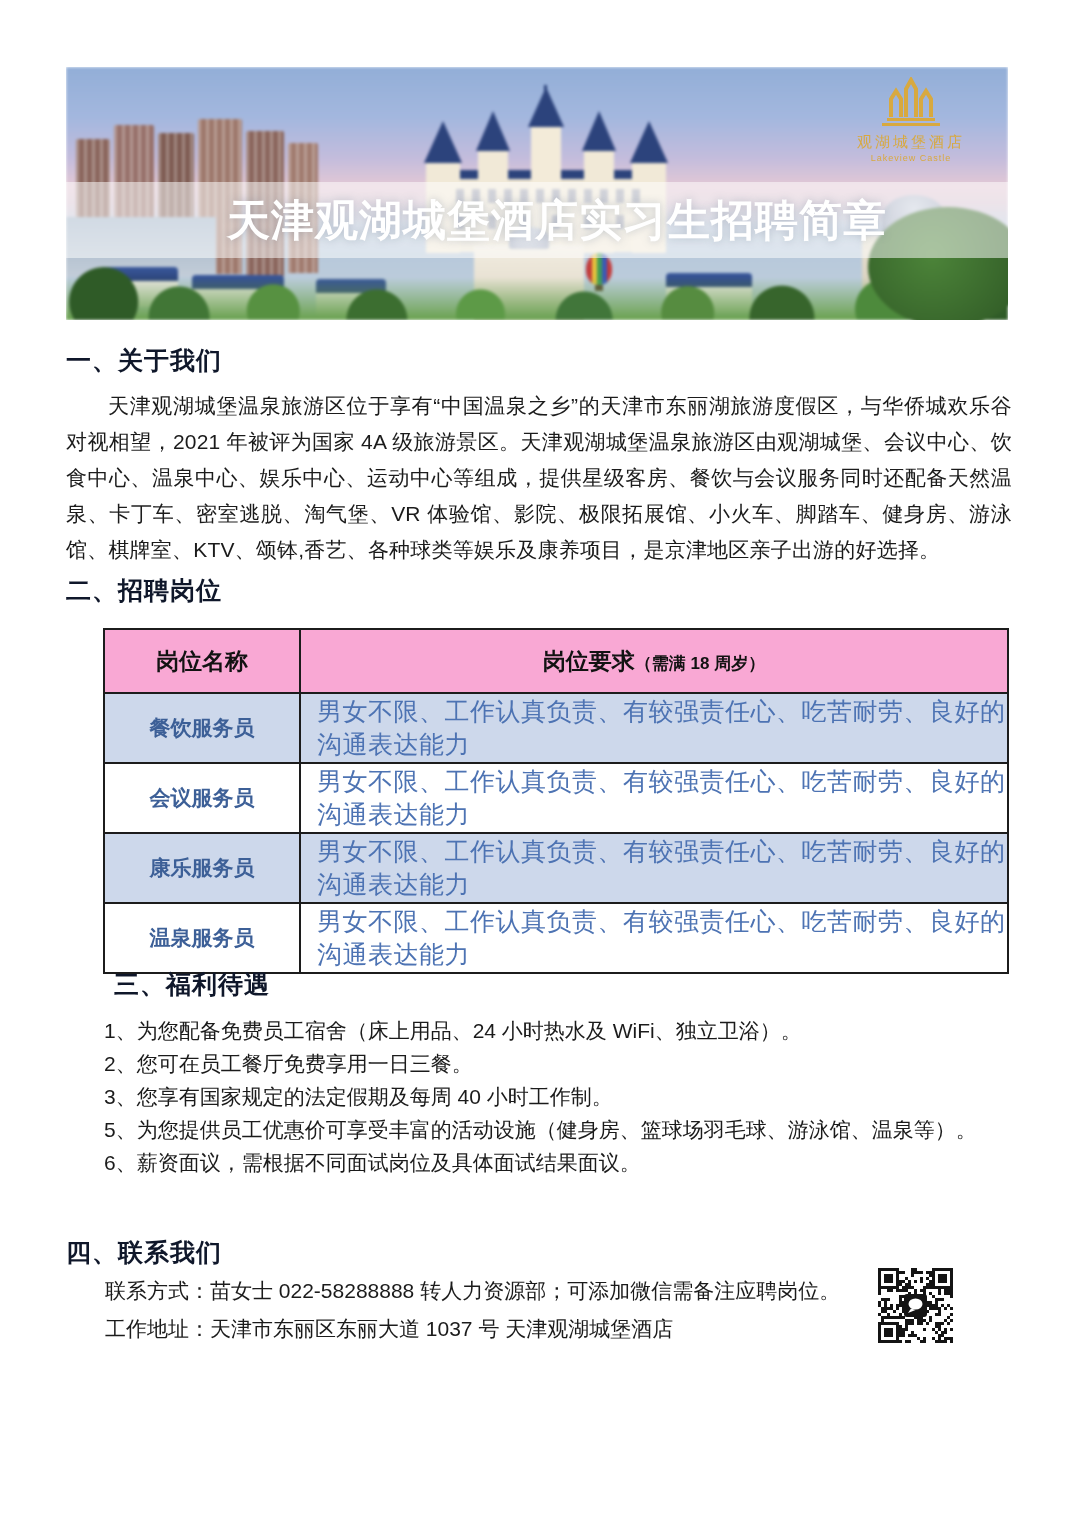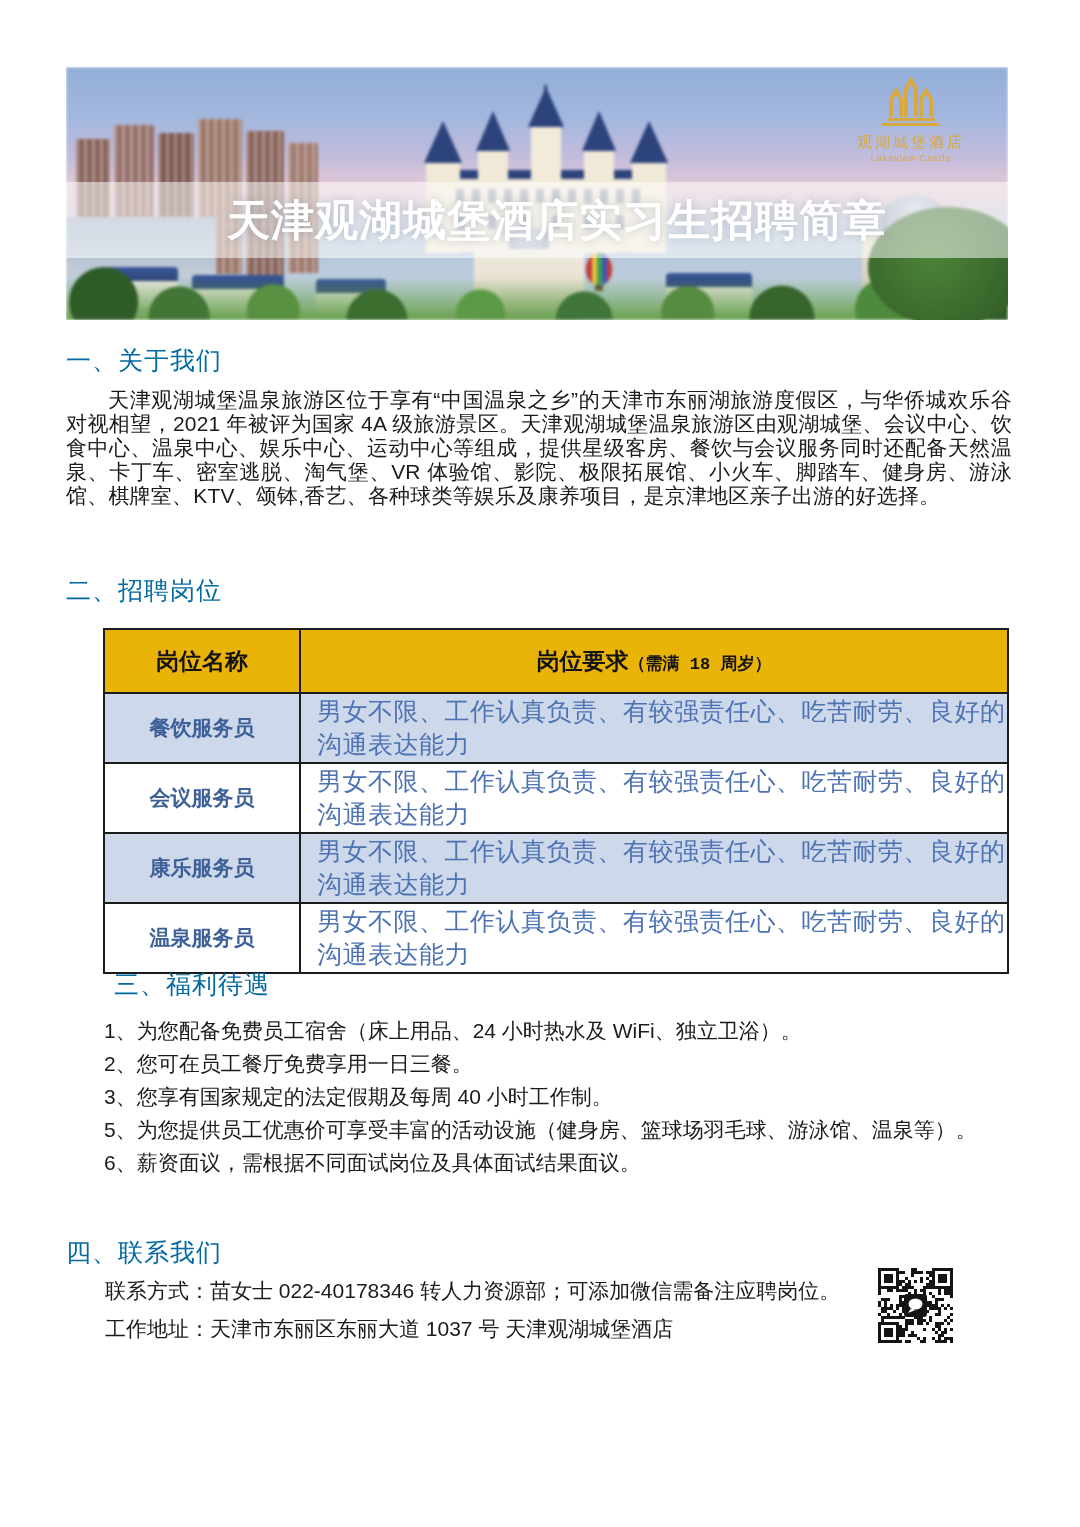--- a/index.html
+++ b/index.html
@@ -53,33 +53,33 @@
   .band{position:absolute;left:0;top:115px;width:100%;height:76px;background:rgba(255,255,255,0.52);}
   .banner-title{position:absolute;left:0;top:119px;width:100%;height:70px;display:flex;align-items:center;justify-content:center;
     padding-left:40px;box-sizing:border-box;
     font-size:43px;font-weight:800;color:#fff;letter-spacing:1px;white-space:nowrap;
     text-shadow:0 0 8px rgba(90,105,130,.35);}
   .logo{position:absolute;right:22px;top:10px;width:150px;text-align:center;color:#d8a93f;}
   .logo-cn{font-size:15px;font-weight:400;letter-spacing:3px;margin-top:2px;}
   .logo-en{font-size:9px;letter-spacing:1px;margin-top:1px;}
 
   
-  .heading{position:absolute;left:66px;font-size:25px;font-weight:400;color:#0369a1;letter-spacing:1px;}
+  .heading{position:absolute;left:66px;font-size:25px;font-weight:700;color:#0f172a;letter-spacing:1px;}
   .h-about{top:344px;}
   .h-pos{top:574px;}
   .h-ben{top:968px;margin-left:48px;}
   .h-con{top:1236px;}
-  .about-p{position:absolute;left:66px;top:388px;width:946px;font-size:21px;line-height:24px;color:#1b1b1b;
+  .about-p{position:absolute;left:66px;top:388px;width:946px;font-size:21px;line-height:36px;color:#1b1b1b;
     text-align:justify;text-indent:2em;letter-spacing:.2px;}
 
   
   table.jobs{position:absolute;left:103px;top:628px;width:906px;border-collapse:collapse;table-layout:fixed;}
   table.jobs td,table.jobs th{border:2px solid #1c1c1c;}
   th.c1,td.c1{width:192px;text-align:center;}
-  th.hdr{height:60px;background:#eab308;color:#121212;font-family:Liberation Mono, monospace;}
+  th.hdr{height:60px;background:#f9a8d4;color:#121212;}
   .hdr-big{font-size:23px;font-weight:800;}
   .hdr-note{font-size:17px;font-weight:700;}
   td.c1{font-size:21px;font-weight:700;color:#3c5f97;margin-left:20px;}
   td.c2{font-size:25px;color:#4d73b3;padding-left:16px;letter-spacing:.5px;}
   tr.rowA{background:#cdd8eb;}
   tr.rowB{background:#ffffff;}
   tr.body-row td{height:59px;}
 
   
   .benefits{position:absolute;left:104px;top:1014px;width:910px;font-size:21px;line-height:33px;color:#1b1b1b;}
@@ -224,21 +224,21 @@
   <div class="benefits">
     <div class="benefit-item">1、为您配备免费员工宿舍（床上用品、24 小时热水及 WiFi、独立卫浴）。</div>
     <div class="benefit-item">2、您可在员工餐厅免费享用一日三餐。</div>
     <div class="benefit-item">3、您享有国家规定的法定假期及每周 40 小时工作制。</div>
     <div class="benefit-item">5、为您提供员工优惠价可享受丰富的活动设施（健身房、篮球场羽毛球、游泳馆、温泉等）。</div>
     <div class="benefit-item">6、薪资面议，需根据不同面试岗位及具体面试结果面议。</div>
   </div>
 
   <div class="heading h-con">四、联系我们</div>
   <div class="contact">
-    <div>联系方式：苗女士 022-40178346 转人力资源部；可添加微信需备注应聘岗位。</div>
+    <div>联系方式：苗女士 022-58288888 转人力资源部；可添加微信需备注应聘岗位。</div>
     <div>工作地址：天津市东丽区东丽大道 1037 号 天津观湖城堡酒店</div>
   </div>
 
   <svg class="qr" viewBox="0 0 84 84" id="qr-svg">
       <rect x="0" y="0" width="84" height="84" fill="#fff"></rect>
       <rect x="37" y="4" width="3" height="3" fill="#141414"></rect>
       <rect x="40" y="4" width="3" height="3" fill="#141414"></rect>
       <rect x="25" y="7" width="3" height="3" fill="#141414"></rect>
       <rect x="28" y="7" width="3" height="3" fill="#141414"></rect>
       <rect x="37" y="7" width="3" height="3" fill="#141414"></rect>

